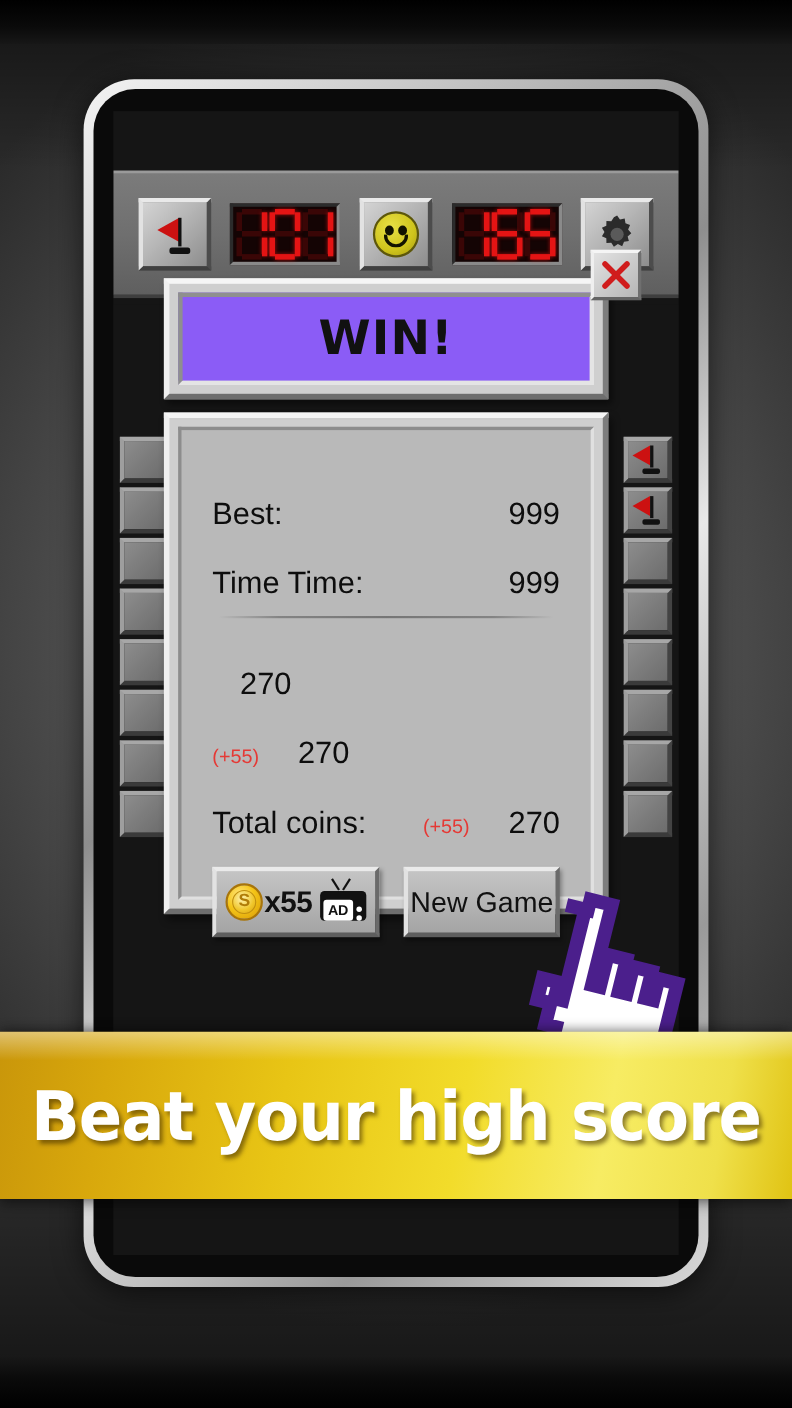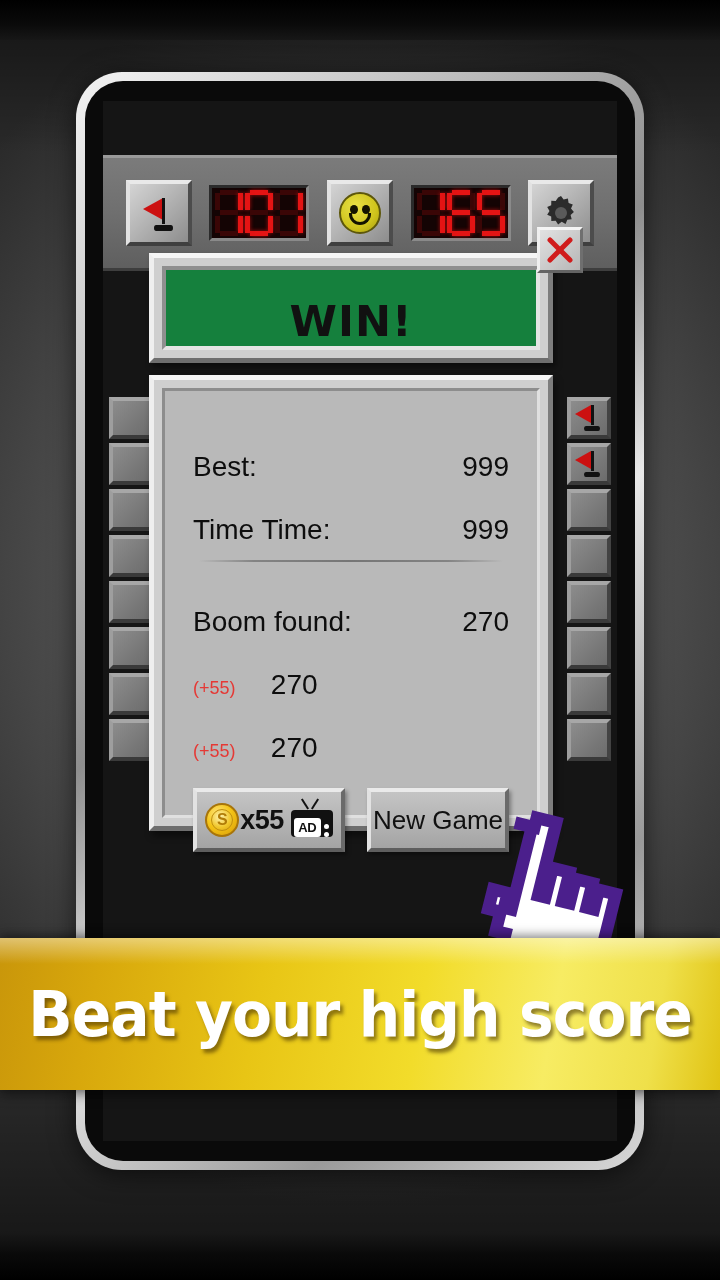--- a/index.html
+++ b/index.html
@@ -152,26 +152,26 @@
     position:absolute; left:0; top:0; width:404px; height:110px;
     background:#cfcfcf;
     border-top:5px solid #f6f6f6;
     border-left:5px solid #efefef;
     border-right:5px solid #7d7d7d;
     border-bottom:5px solid #6e6e6e;
     box-shadow:3px 4px 6px rgba(0,0,0,.45);
   }
   .dlg-title-in {
     position:absolute; inset:8px;
-    background:#15803d;
+    background:#8b5cf6;
     border-top:4px solid #8f8f8f;
     border-left:4px solid #8f8f8f;
     border-right:4px solid #e4e4e4;
     border-bottom:4px solid #e4e4e4;
-    display:flex; align-items:flex-end; justify-content:center;
+    display:flex; align-items:center; justify-content:center;
   }
   .dlg-title-in span {
     font-size:43px; font-weight:bold; color:#111; letter-spacing:1px;
     font-family:"DejaVu Sans", sans-serif;
   }
 
   .close-btn {
     position:absolute; right:-22px; top:-26px; width:46px; height:46px;
     background:linear-gradient(135deg,#e2e2e2,#b6b6b6);
     border-top:3px solid #f5f5f5;
@@ -452,34 +452,34 @@
               <div class="stat-row">
                 <span class="stat-label">Time Time:</span>
                 <span class="stat-right">
                   <span class="stat-value">999</span>
                 </span>
               </div>
 
               <div class="divider"></div>
 
               <div class="stat-row">
-                <span class="stat-label">Boom found:</span>
                 <span class="stat-right">
                   <span class="stat-value">270</span>
                 </span>
               </div>
 
               <div class="stat-row">
                 <span class="stat-right">
                   <span class="stat-delta">(+55)</span>
                   <span class="stat-value">270</span>
                 </span>
               </div>
 
               <div class="stat-row">
+                <span class="stat-label">Total coins:</span>
                 <span class="stat-right">
                   <span class="stat-delta">(+55)</span>
                   <span class="stat-value">270</span>
                 </span>
               </div>
 
               <div class="btn-row">
 
                 <div class="btn btn-ad">
                   <span class="coin">

